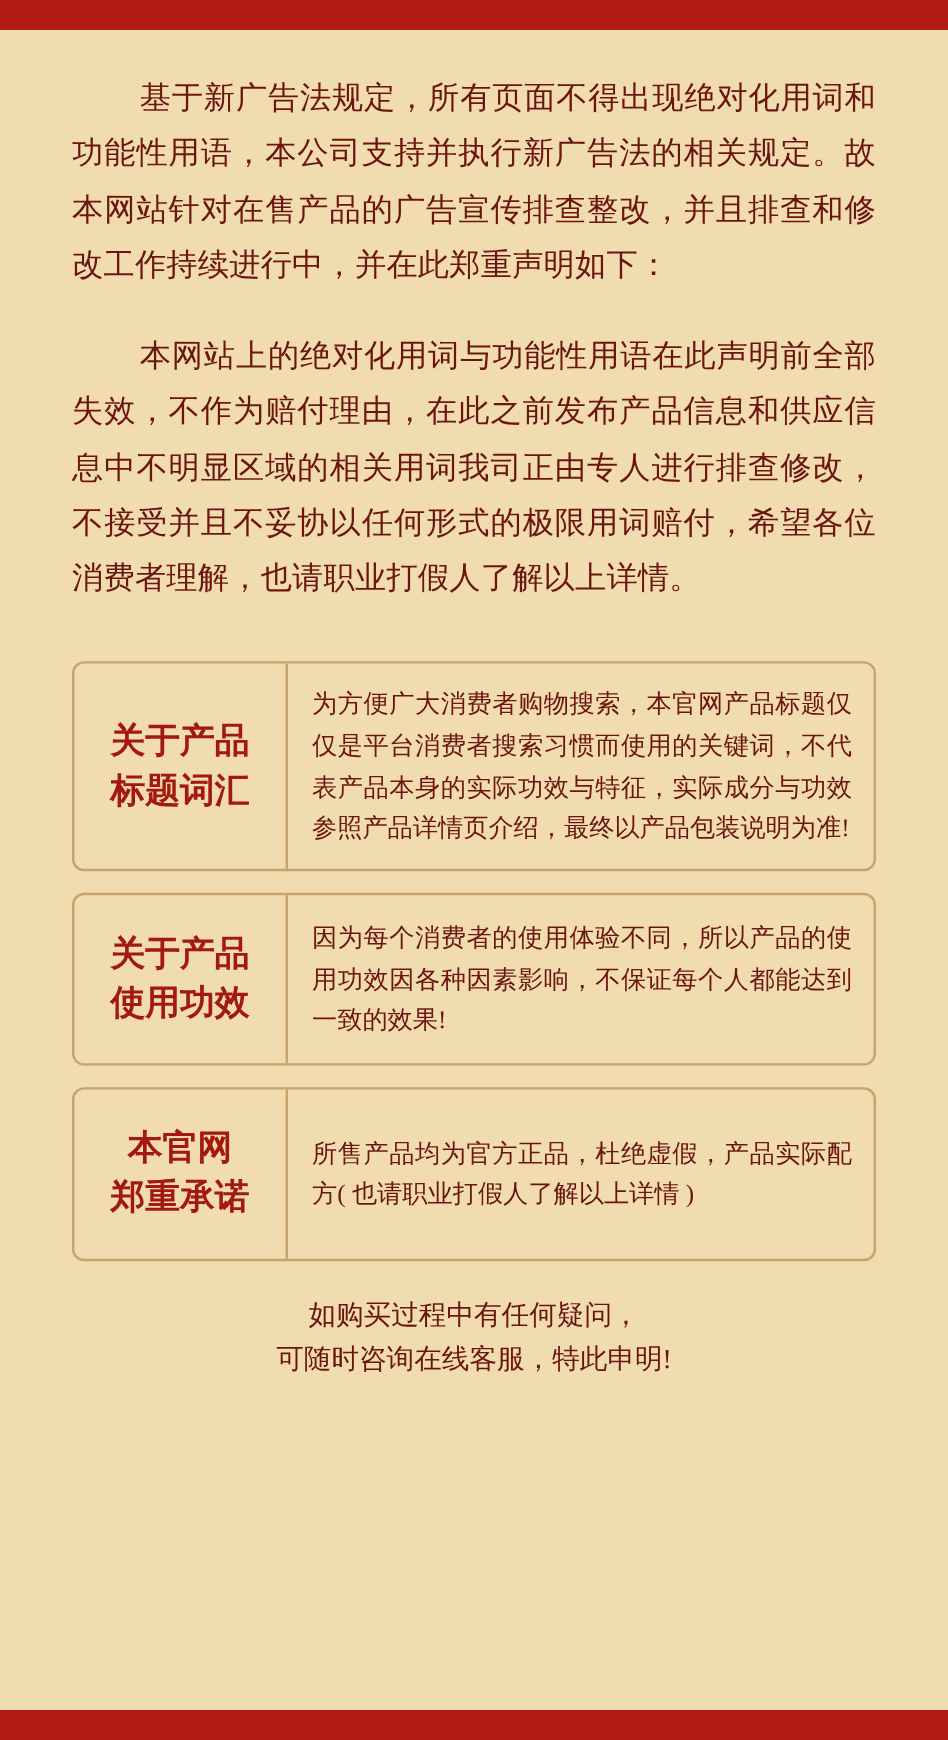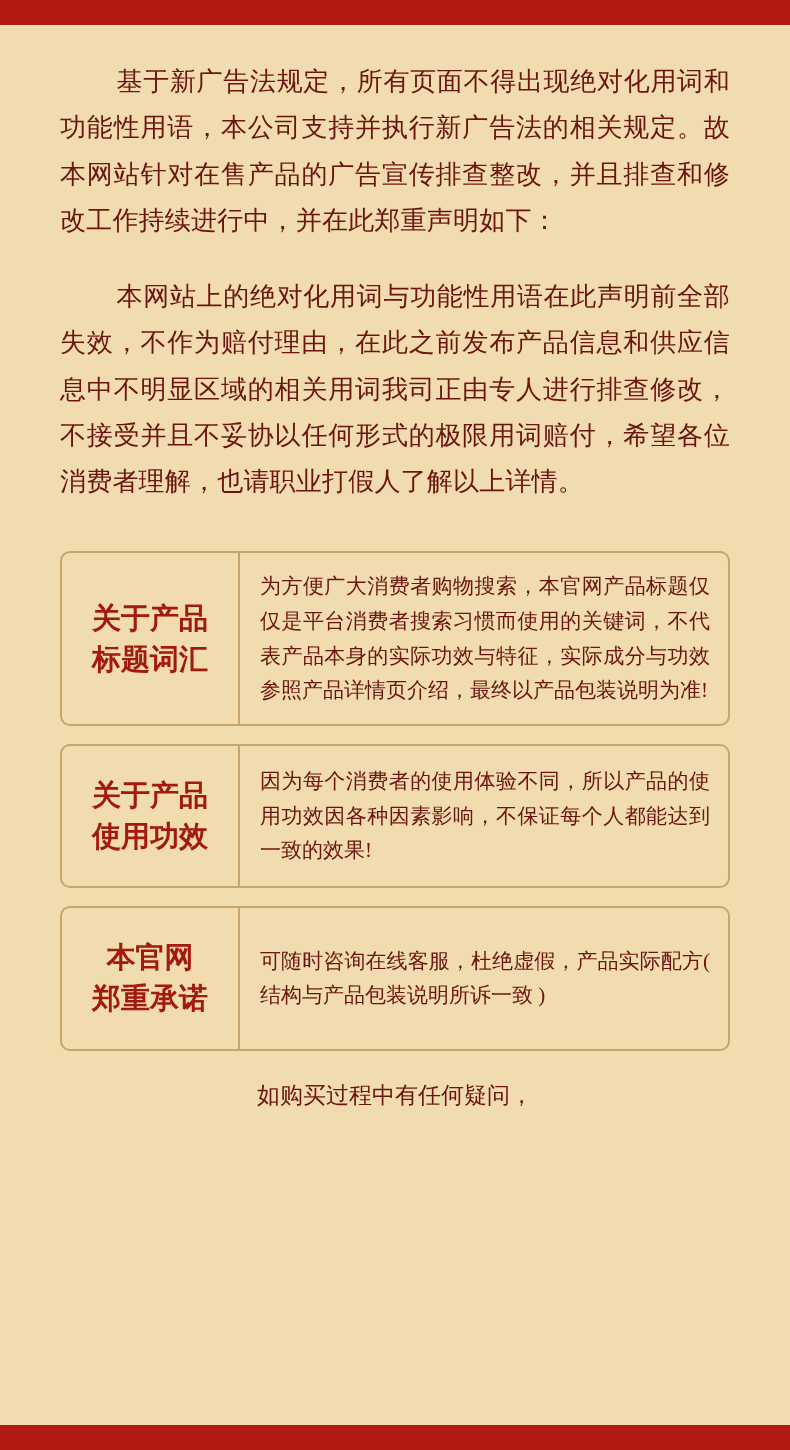--- a/index.html
+++ b/index.html
@@ -139,23 +139,24 @@
           <span>使用功效</span>
         </div>
         <div class="card-body">因为每个消费者的使用体验不同，所以产品的使用功效因各种因素影响，不保证每个人都能达到一致的效果!</div>
       </div>
 
       <div class="card">
         <div class="card-title">
           <span>本官网</span>
           <span>郑重承诺</span>
         </div>
-        <div class="card-body">可随时咨询在线客服，杜绝虚假，产品实际配方( 结构与产品包装说明所诉一致 )</div>
+        <div class="card-body">所售产品均为官方正品，杜绝虚假，产品实际配方( 也请职业打假人了解以上详情 )</div>
       </div>
 
     </div>
 
     <div class="footer">
       <span>如购买过程中有任何疑问，</span>
+      <span>可随时咨询在线客服，特此申明!</span>
     </div>
 
   </div>
 </div>
 
 </body></html>

